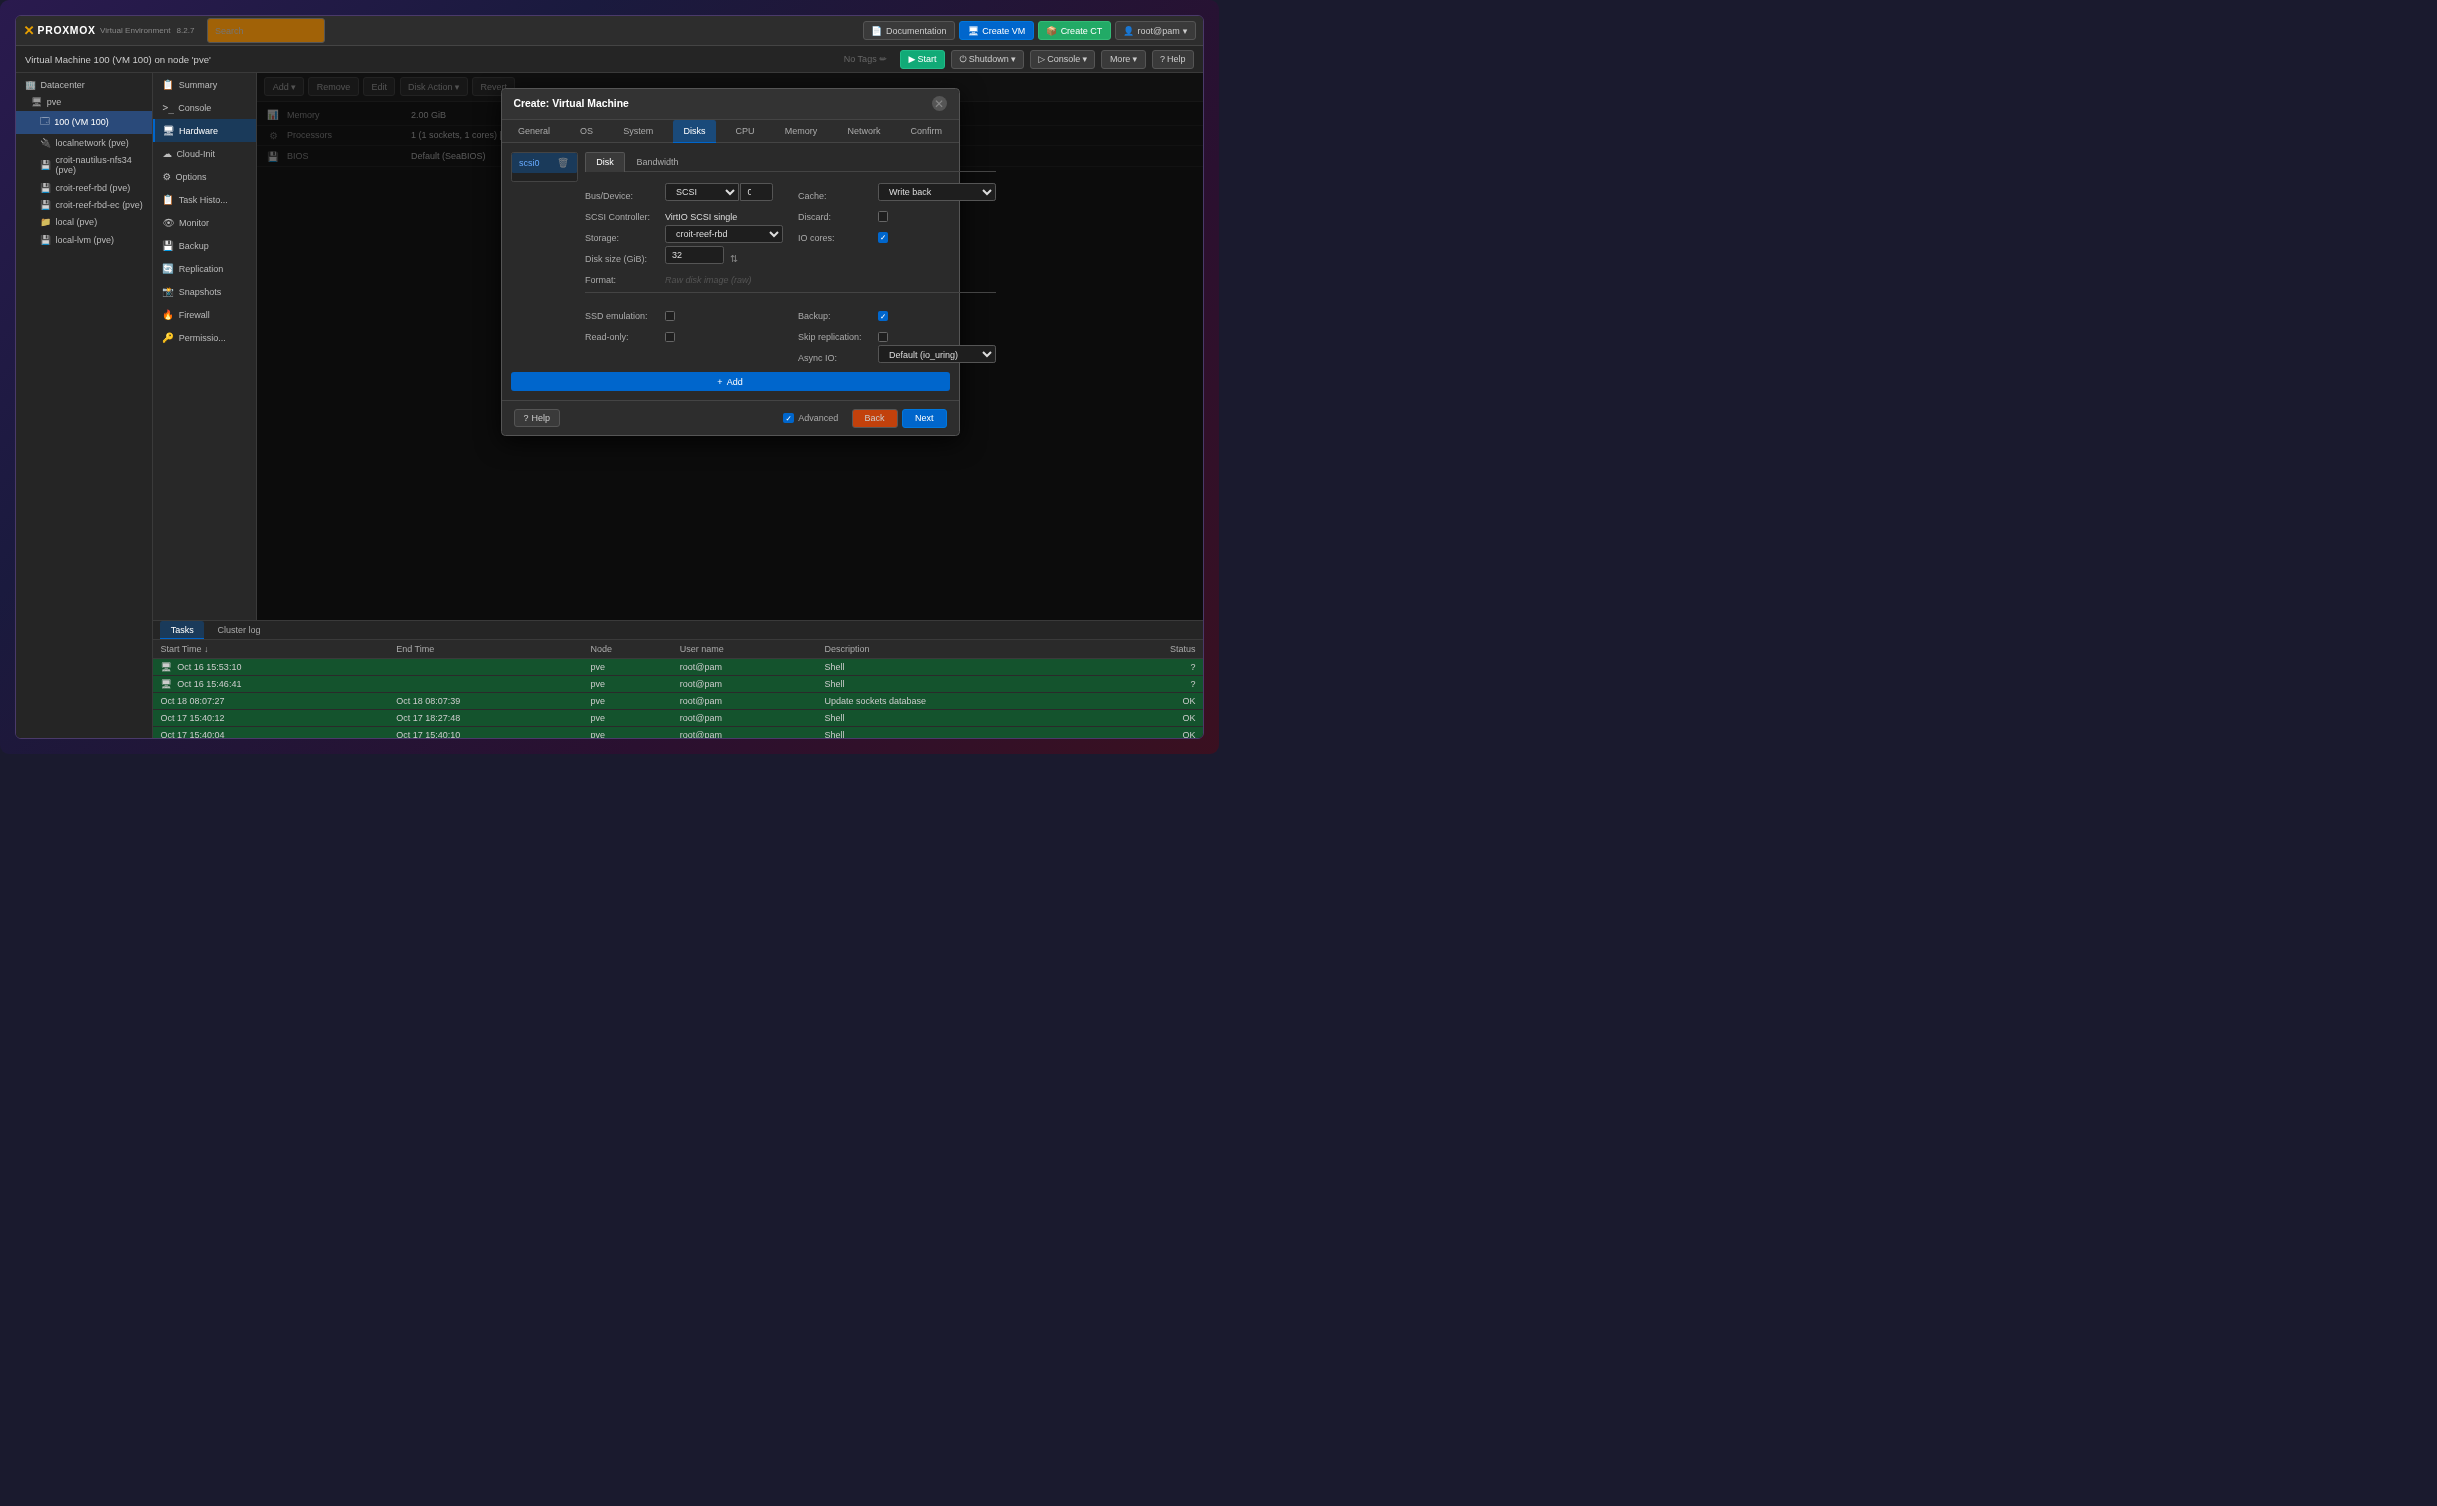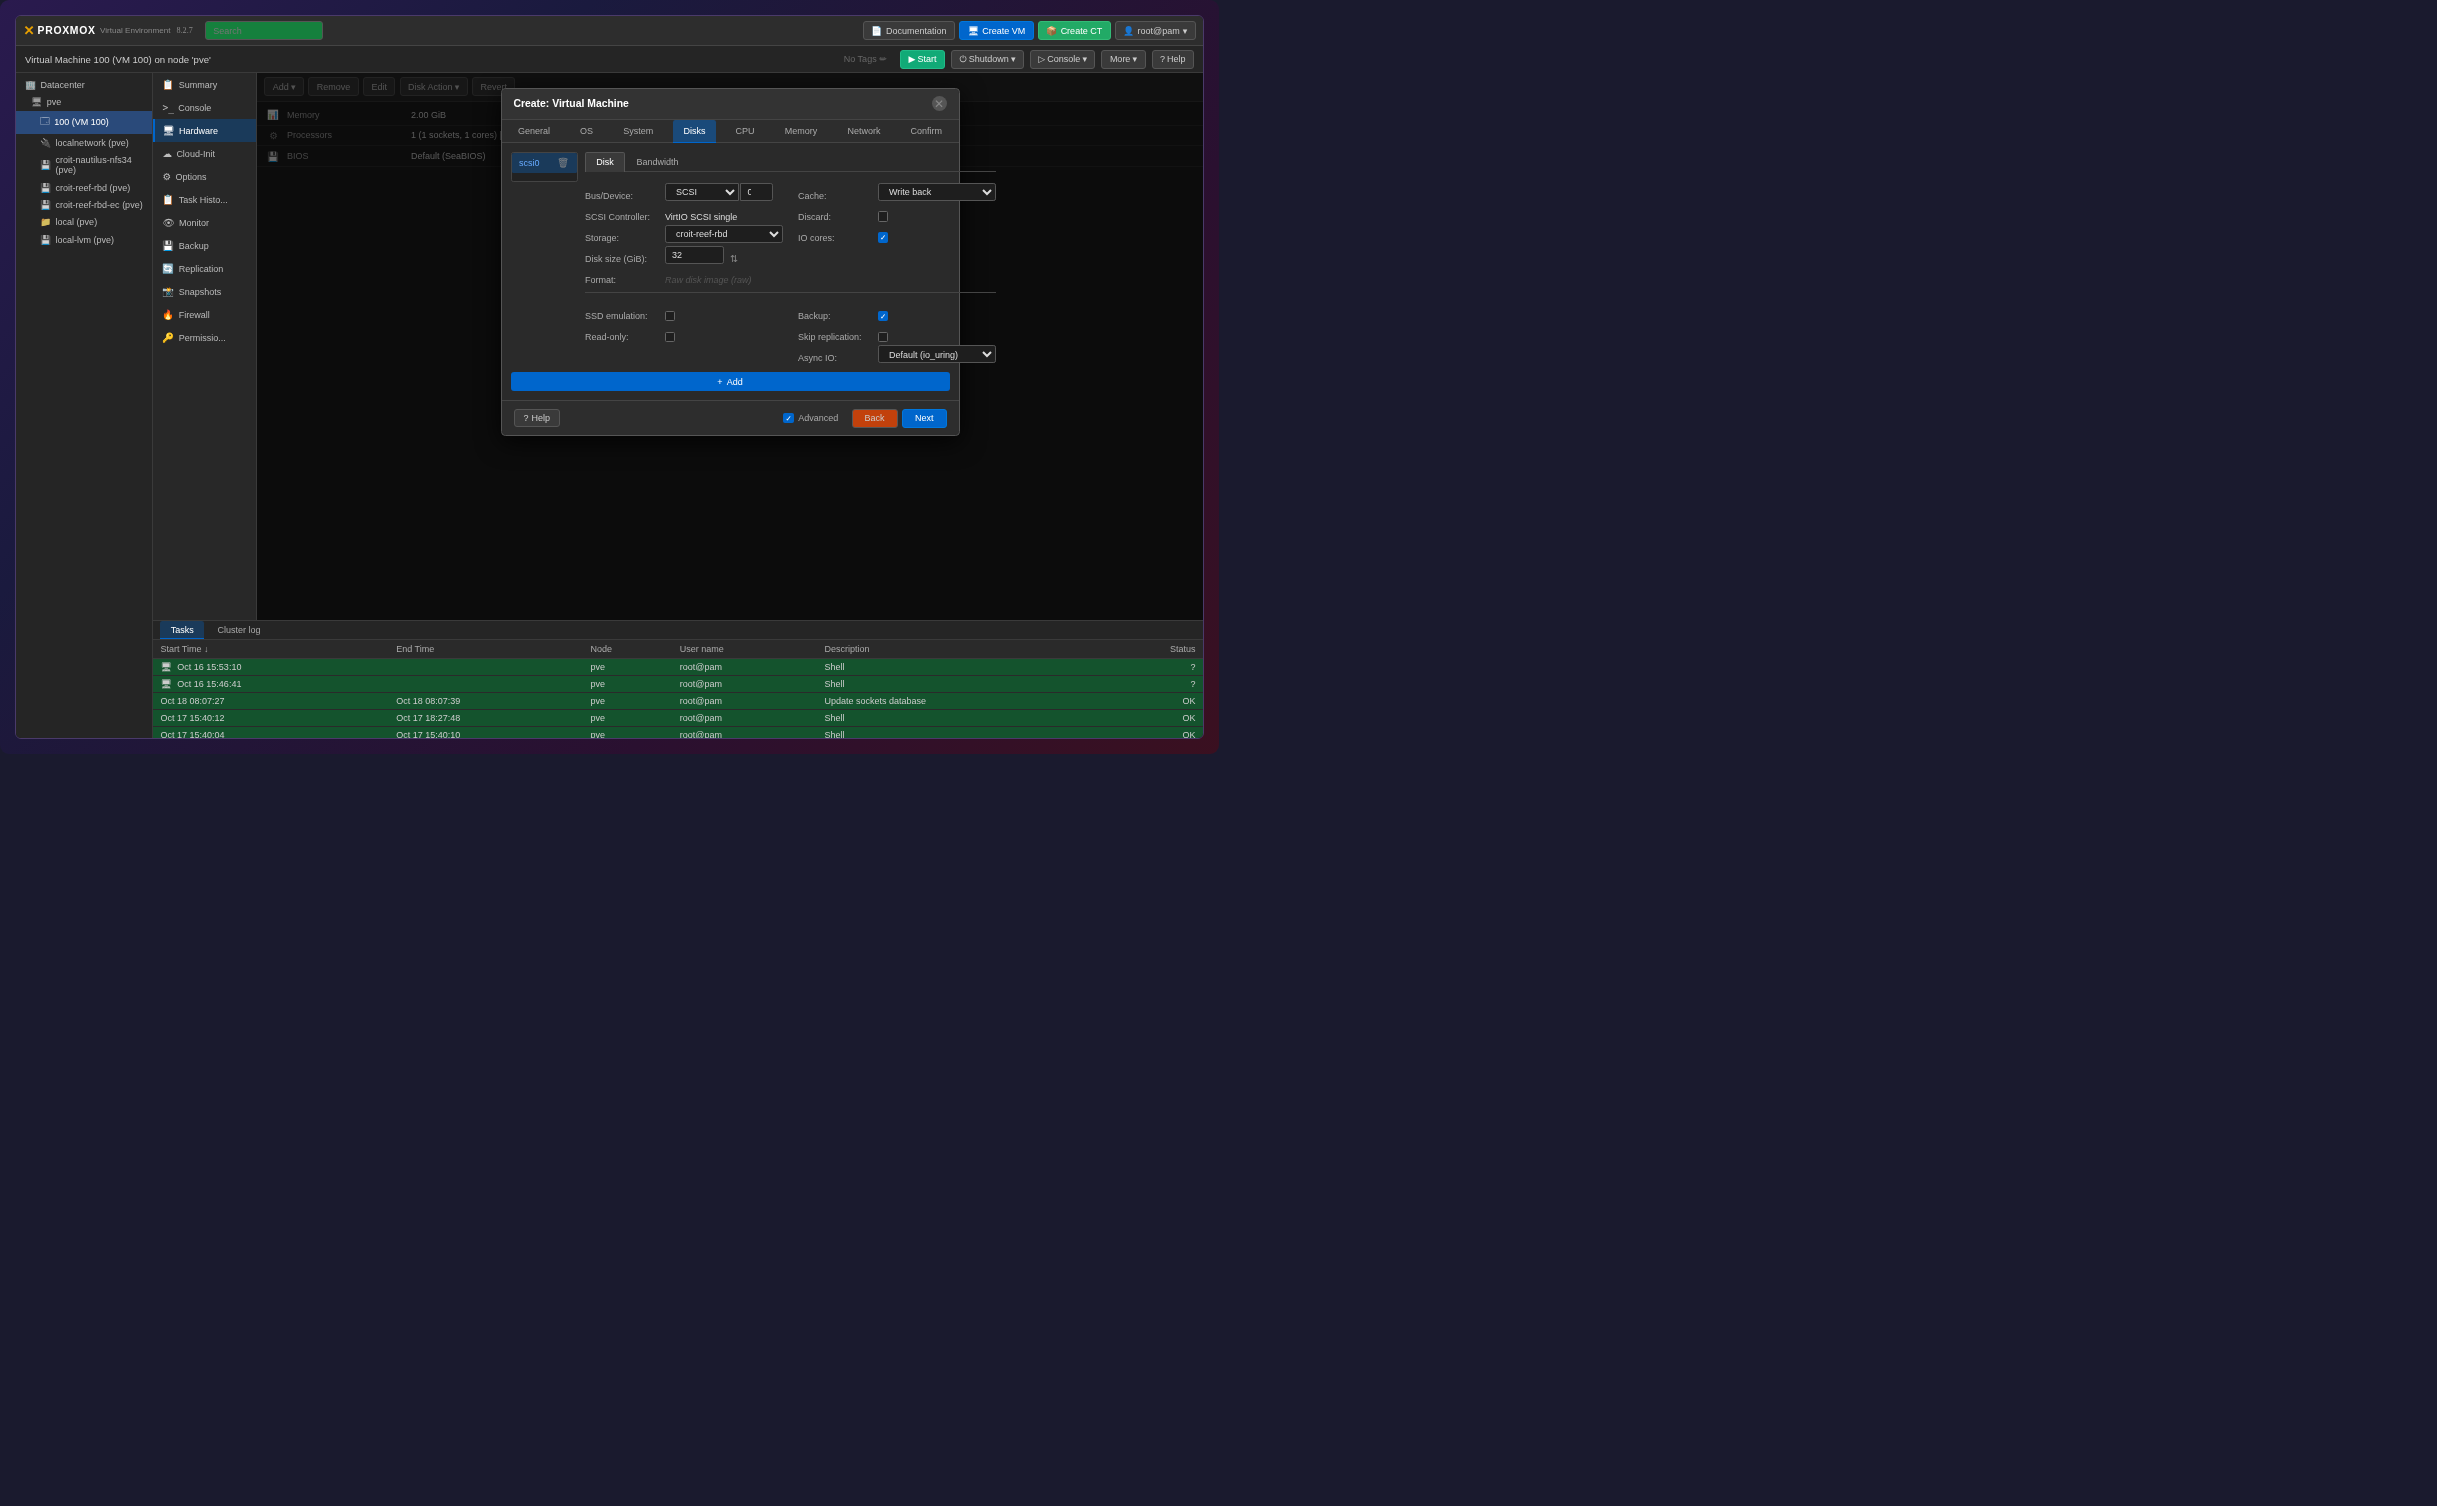--- a/index.html
+++ b/index.html
@@ -53,31 +53,30 @@
     .logo-text {
       color: #fff;
       font-weight: 700;
       font-size: 10.4px;
       letter-spacing: 0.7px;
     }
     .logo-version {
       color: #888;
       font-size: 8.1px;
       margin-left: 3px;
-      font-family: Liberation Serif, serif;
     }
     .search-box {
-      background: #15803d;
+      background: #a16207;
       border: 0.7px solid #555;
       border-radius: 3px;
       color: #ccc;
       padding: 3px 7.4px;
       width: 118px;
       font-size: 9px;
-      height: 19px;
+      height: 25px;
     }
     .top-bar-right {
       margin-left: auto;
       display: flex;
       align-items: center;
       gap: 4.4px;
     }
     .top-btn {
       background: #3a3a3a;
       border: 0.7px solid #555;

